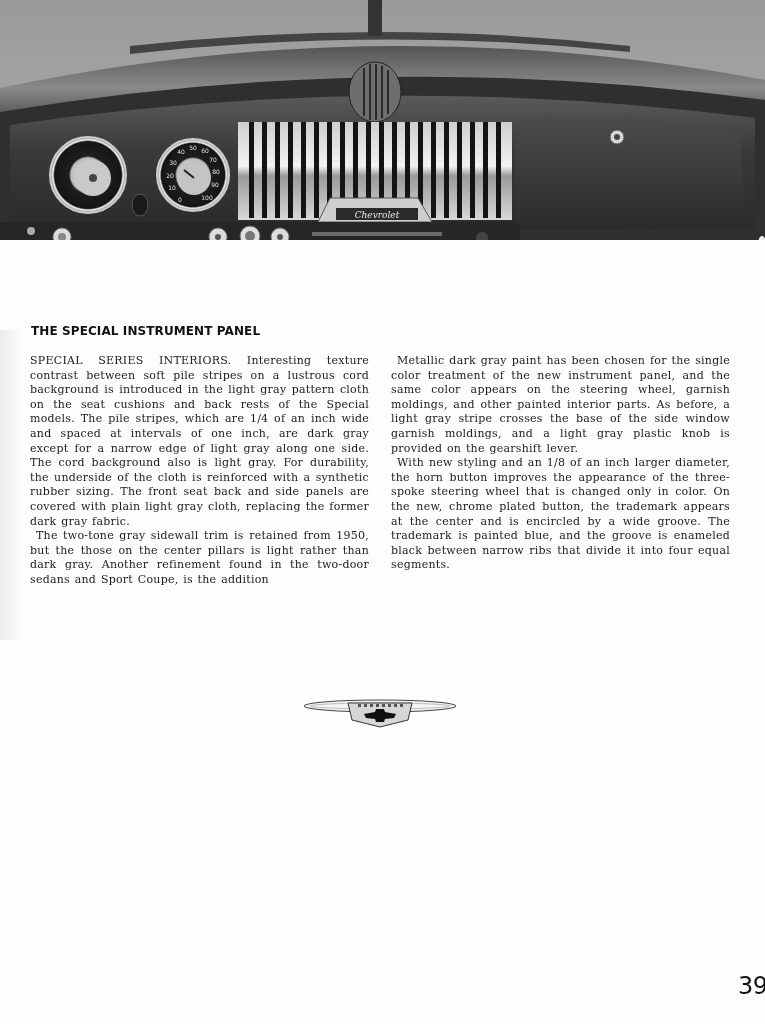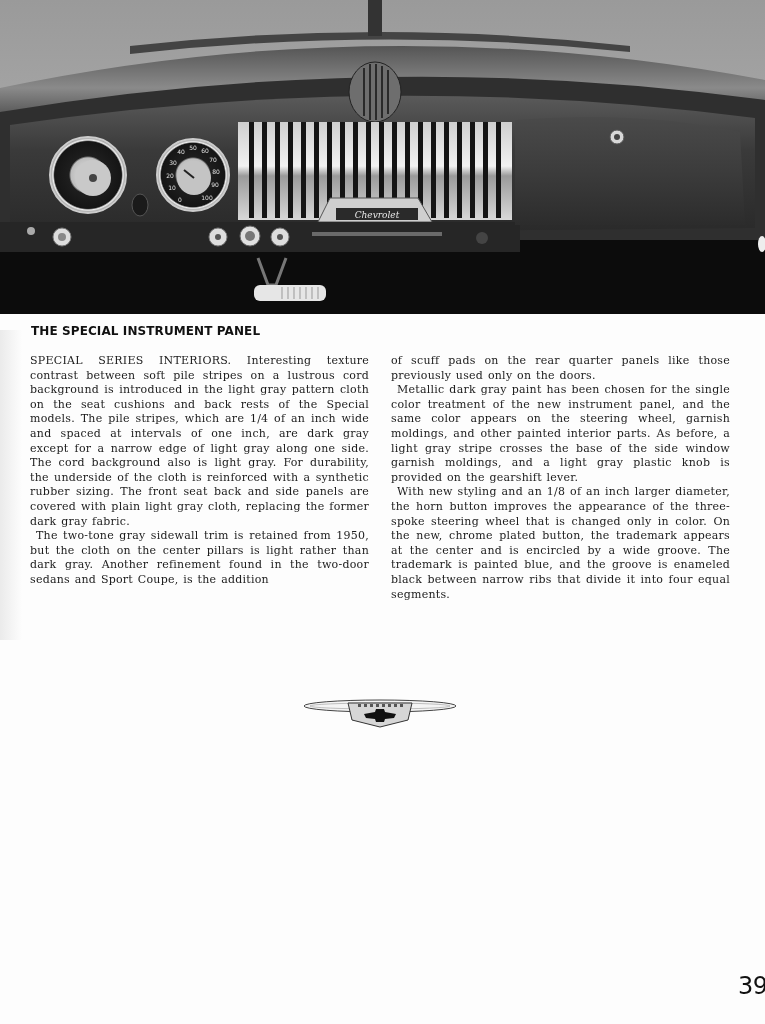--- a/index.html
+++ b/index.html
@@ -3,21 +3,21 @@
   <meta charset="utf-8">
   <style>
     html, body { margin: 0; padding: 0; }
     body {
       width: 765px; height: 1024px; overflow: hidden;
       background: #fdfdfd; position: relative;
       font-family: "DejaVu Serif", serif;
       color: #1a1a1a;
     }
     .photo {
-      position: absolute; left: 0; top: 0; width: 765px; height: 314px;
+      position: absolute; left: 0; top: 0; width: 765px; height: 240px;
       overflow: hidden; background: #f97316;
     }
     .photo svg { display: block; }
     .caption {
       position: absolute; left: 31px; top: 324px;
       font-family: "DejaVu Sans", sans-serif; font-weight: bold;
       font-size: 12px; letter-spacing: 0.1px; color: #111;
     }
     .col {
       position: absolute; top: 354px; width: 339px;
@@ -186,25 +186,24 @@
     <ellipse cx="762" cy="244" rx="4" ry="8" fill="#eee"></ellipse>
   </svg>
 </div>
 
 <div class="left-shadow"></div>
 
 <h2 class="caption" style="margin:0;">THE SPECIAL INSTRUMENT PANEL</h2>
 
 <div class="col col-left">
   <p>SPECIAL SERIES INTERIORS.  Interesting texture contrast between soft pile stripes on a lustrous cord background is introduced in the light gray pattern cloth on the seat cushions and back rests of the Special models.  The pile stripes, which are 1/4 of an inch wide and spaced at intervals of one inch, are dark gray except for a narrow edge of light gray along one side.  The cord background also is light gray.  For durability, the underside of the cloth is reinforced with a synthetic rubber sizing.  The front seat back and side panels are covered with plain light gray cloth, replacing the former dark gray fabric.</p>
-  <p class="indent">The two-tone gray sidewall trim is retained from 1950, but the cloth on the center pillars is light rather than dark gray.  Another refinement found in the two-door sedans and Sport Coupe, is the addition</p>
+  <p class="indent">The two-tone gray sidewall trim is retained from 1950, but the those on the center pillars is light rather than dark gray.  Another refinement found in the two-door sedans and Sport Coupe, is the addition</p>
 </div>
 
 <div class="col col-right">
-  <p>of scuff pads on the rear quarter panels like those previously used only on the doors.</p>
   <p class="indent">Metallic dark gray paint has been chosen for the single color treatment of the new instrument panel, and the same color appears on the steering wheel, garnish moldings, and other painted interior parts. As before, a light gray stripe crosses the base of the side window garnish moldings, and a light gray plastic knob is provided on the gearshift lever.</p>
   <p class="indent">With new styling and an 1/8 of an inch larger diameter, the horn button improves the appearance of the three-spoke steering wheel that is changed only in color.  On the new, chrome plated button, the trademark appears at the center and is encircled by a wide groove.  The trademark is painted blue, and the groove is enameled black between narrow ribs that divide it into four equal segments.</p>
 </div>
 
 <div class="emblem">
   <svg width="160" height="40" viewBox="0 0 160 40" xmlns="http://www.w3.org/2000/svg">
     <ellipse cx="80" cy="14" rx="76" ry="6" fill="#f4f4f4" stroke="#444" stroke-width="1"></ellipse>
     <ellipse cx="80" cy="14" rx="70" ry="3" fill="none" stroke="#999" stroke-width="0.6"></ellipse>
     <path d="M48,11 L112,11 L108,28 L80,35 L52,28 Z" fill="#d6d6d6" stroke="#333" stroke-width="1"></path>
     <g fill="#555">

